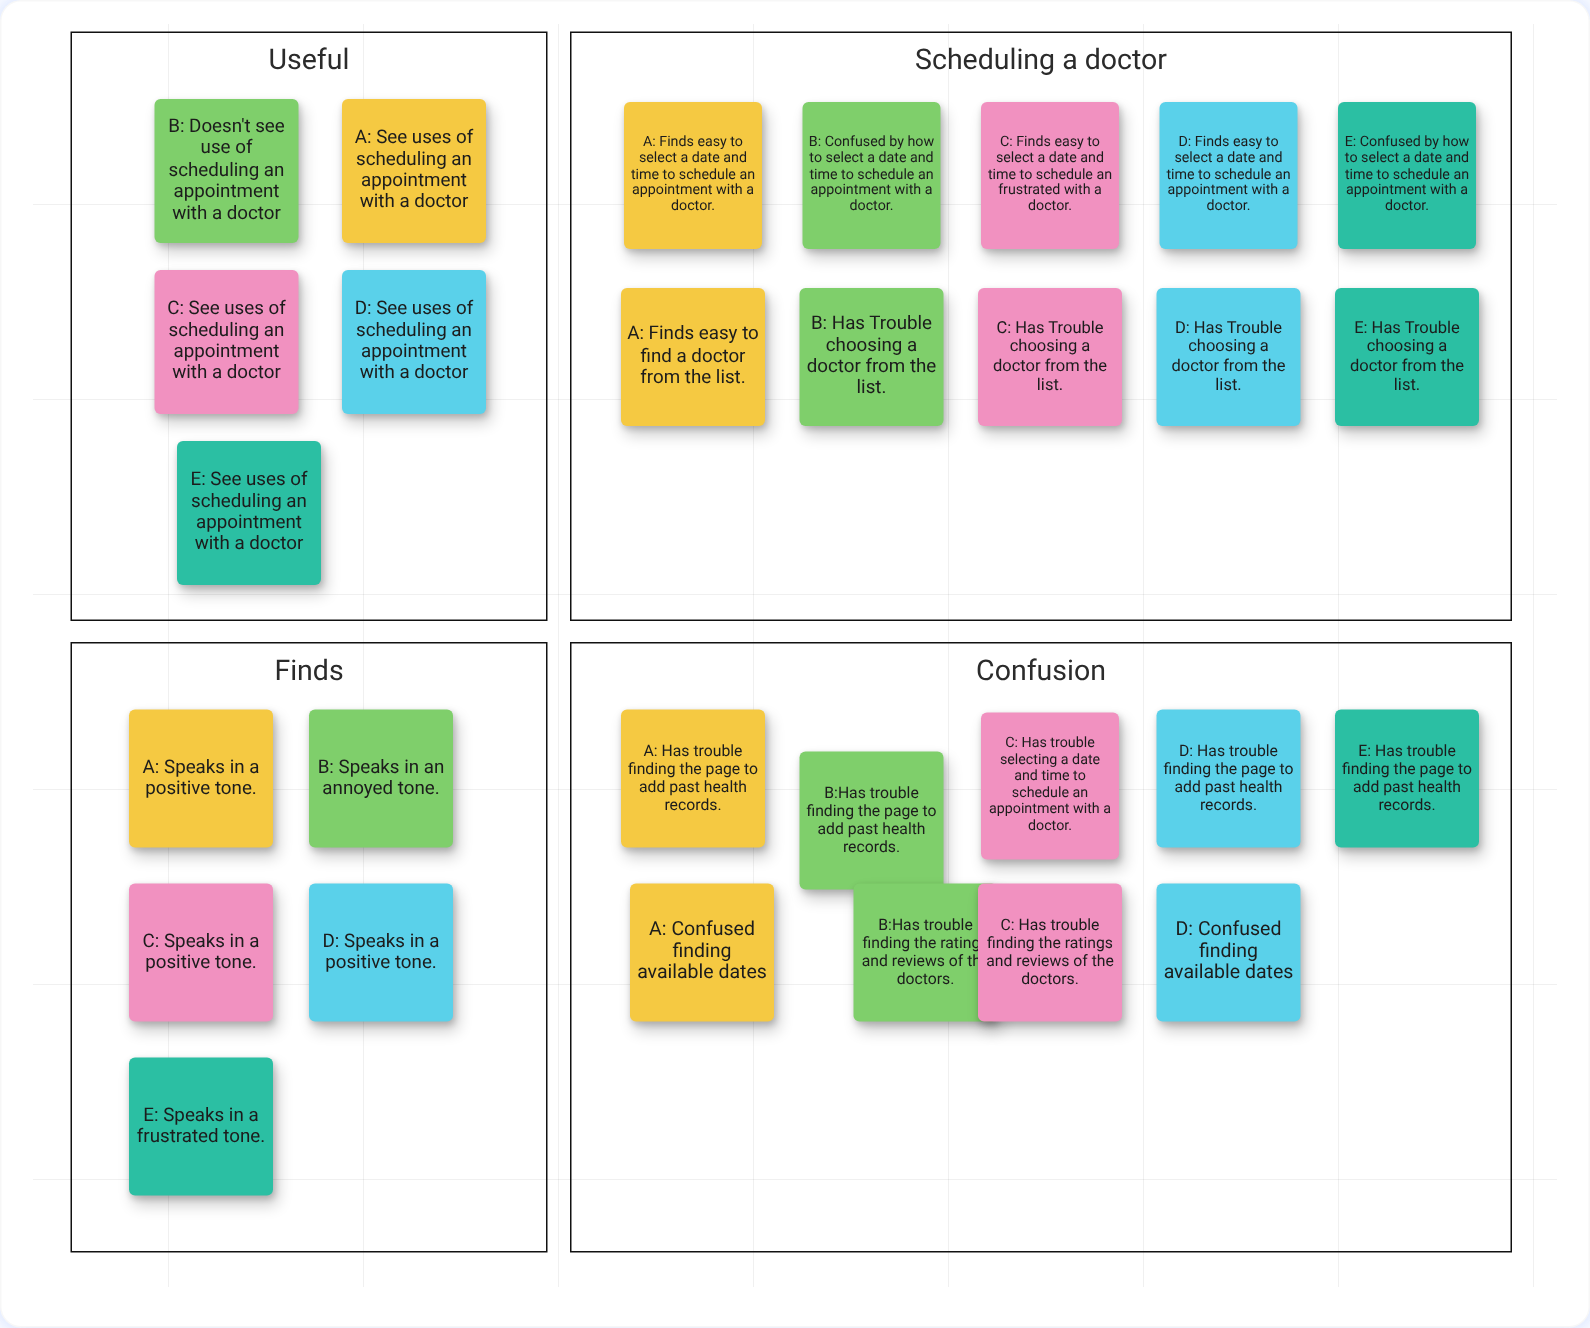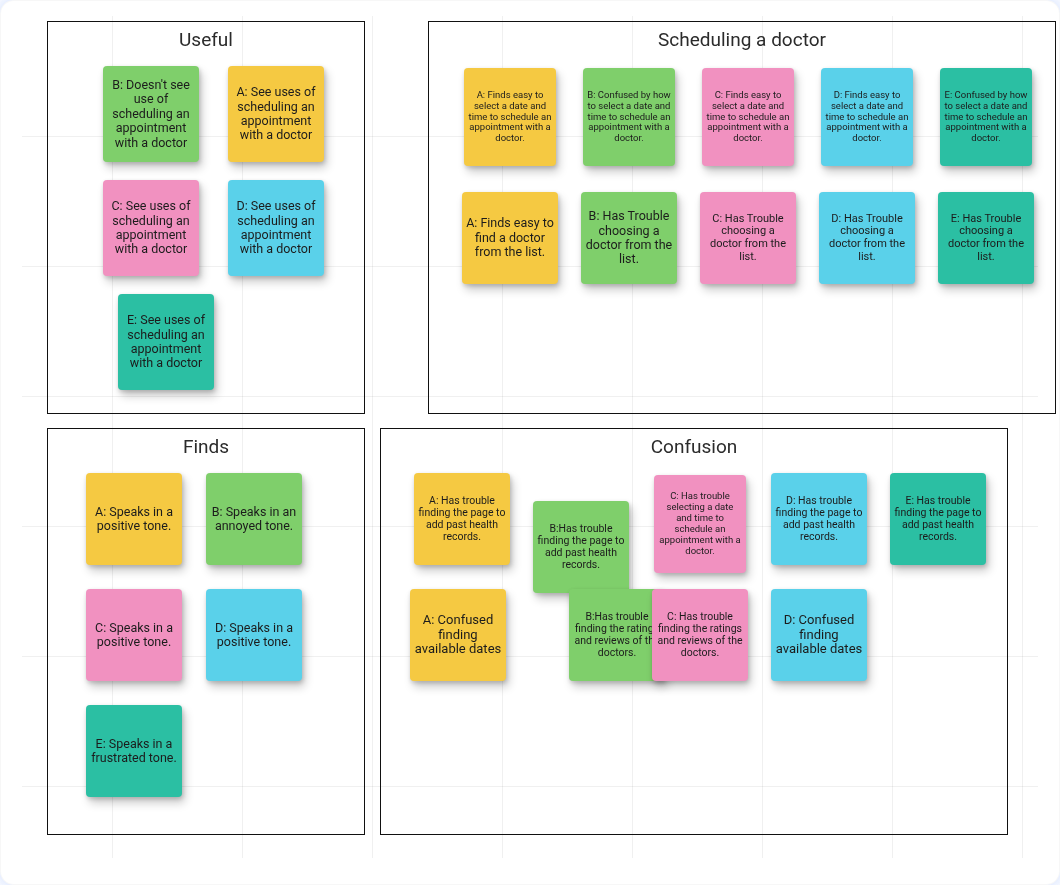--- a/index.html
+++ b/index.html
@@ -96,31 +96,31 @@
           <span>A: See uses of scheduling an appointment with a doctor</span>
         </div>
       <div class="note big c-blue" style="left:180px; top:158px;">
           <span>D: See uses of scheduling an appointment with a doctor</span>
         </div>
       <div class="note big c-teal" style="left:70px;  top:272px;">
           <span>E: See uses of scheduling an appointment with a doctor</span>
         </div>
     </div>
 
-    <div class="group-box" style="left:358px; top:5px; width:628px; height:393px;margin-left:48px;">
+    <div class="group-box" style="left:358px; top:5px; width:628px; height:393px;">
       <div class="group-title">Scheduling a doctor</div>
 
       <div class="note xsm c-yellow" style="left:35px;  top:46px;">
           <span>A: Finds easy to select a date and time to schedule an appointment with a doctor.</span>
         </div>
       <div class="note xsm c-green" style="left:154px; top:46px;">
           <span>B: Confused by how to select a date and time to schedule an appointment with a doctor.</span>
         </div>
       <div class="note xsm c-pink" style="left:273px; top:46px;">
-          <span>C: Finds easy to select a date and time to schedule an appointment with a doctor.</span>
+          <span>C: Finds easy to select a date and time to schedule an frustrated with a doctor.</span>
         </div>
       <div class="note xsm c-blue" style="left:392px; top:46px;">
           <span>D: Finds easy to select a date and time to schedule an appointment with a doctor.</span>
         </div>
       <div class="note xsm c-teal" style="left:511px; top:46px;">
           <span>E: Confused by how to select a date and time to schedule an appointment with a doctor.</span>
         </div>
 
       <div class="note med c-yellow" style="left:33px;  top:170px;">
           <span>A: Finds easy to find a doctor from the list.</span>
@@ -171,21 +171,21 @@
       <div class="note xsm  c-pink" style="left:273px; top:46px;">
           <span>C: Has trouble selecting a date and time to schedule an appointment with a doctor.</span>
         </div>
       <div class="note small c-blue" style="left:390px; top:44px; font-size:10.5px;">
           <span>D: Has trouble finding the page to add past health records.</span>
         </div>
       <div class="note small c-teal" style="left:509px; top:44px; font-size:10.5px;">
           <span>E: Has trouble finding the page to add past health records.</span>
         </div>
 
-      <div class="note med  c-yellow" style="left:29px;  top:160px; font-size:13px;">
+      <div class="note med  c-yellow" style="left:39px;  top:160px; font-size:13px;">
           <span>A: Confused finding available dates</span>
         </div>
       <div class="note small c-green" style="left:152px; top:160px; font-size:10.5px;margin-left:36px;">
           <span>B:Has trouble finding the ratings and reviews of the doctors.</span>
         </div>
       <div class="note small c-pink" style="left:271px; top:160px; font-size:10.5px;">
           <span>C: Has trouble finding the ratings and reviews of the doctors.</span>
         </div>
       <div class="note med  c-blue" style="left:390px; top:160px; font-size:13px;">
           <span>D: Confused finding available dates</span>

